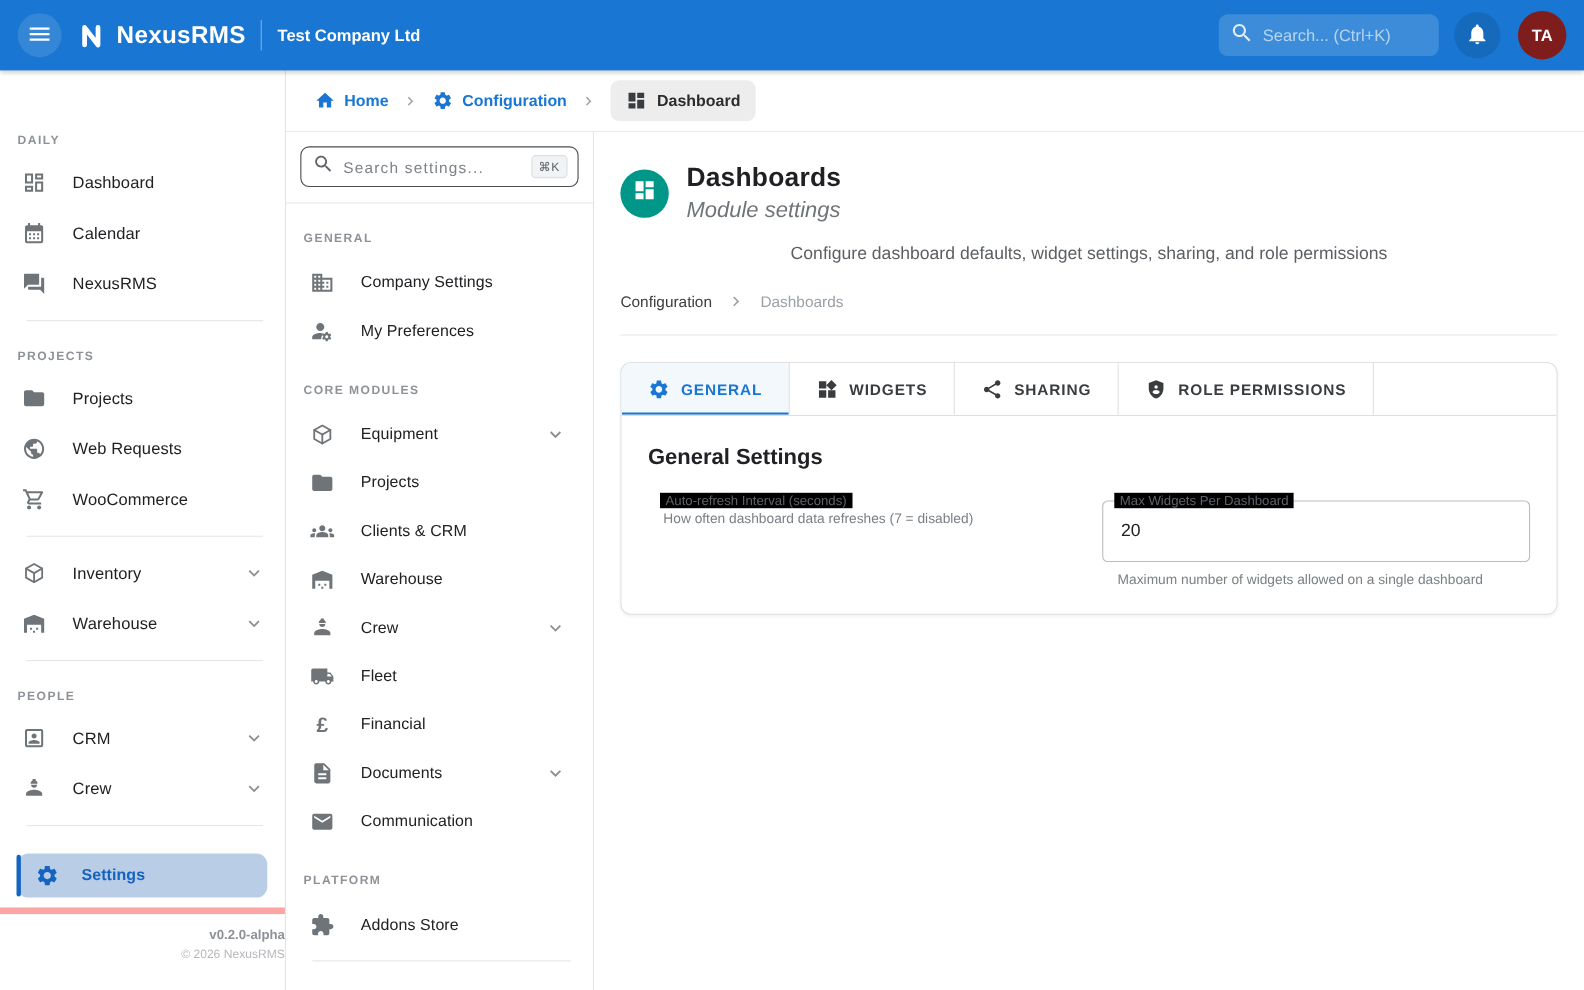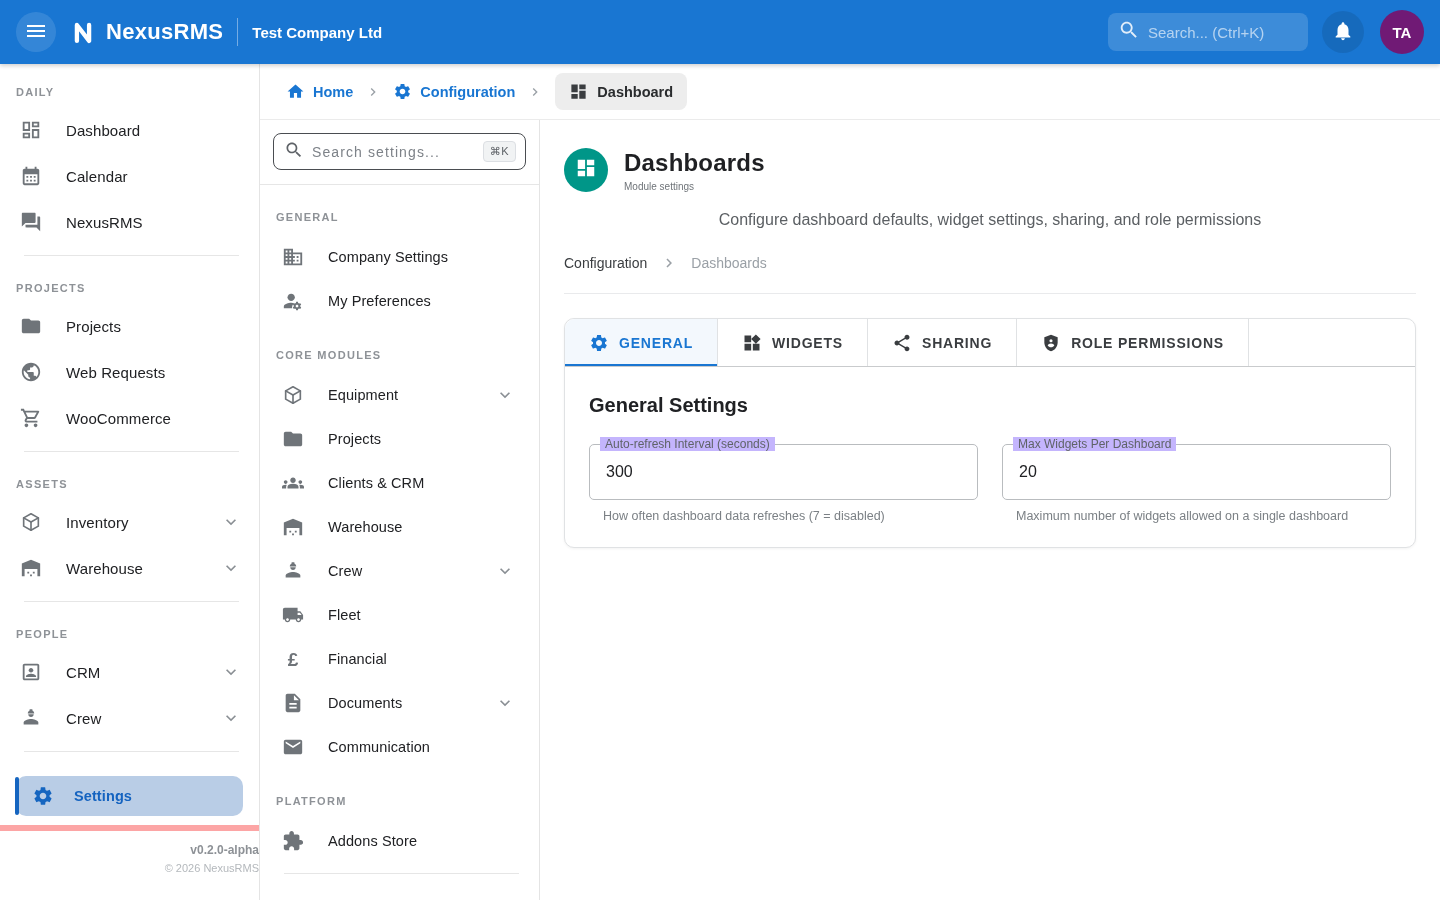--- a/index.html
+++ b/index.html
@@ -17,31 +17,31 @@
   .topbar-divider { width:1px; height:28px; background:rgba(255,255,255,0.4); margin:0 14px; }
   .company { color:#fff; font-size:15px; font-weight:600; }
   .topbar-spacer { flex:1; }
   .topbar-search { width:200px; height:38px; background:rgba(255,255,255,0.16); border-radius:8px;
     display:flex; align-items:center; padding:0 10px; gap:8px; color:rgba(255,255,255,0.85); }
   .topbar-search input { flex:1; min-width:0; background:transparent; border:none; outline:none;
     color:#fef9c3; font-size:15px; font-family:inherit; }
   .topbar-search input::placeholder { color:rgba(255,255,255,0.62); }
   .bell-btn { width:42px; height:42px; border-radius:50%; background:rgba(0,0,0,0.10); border:none;
     display:flex; align-items:center; justify-content:center; color:#fff; margin-left:14px; cursor:pointer; flex:none; }
-  .avatar { width:44px; height:44px; border-radius:50%; background:#701a75; color:#fff;
+  .avatar { width:44px; height:44px; border-radius:50%; background:#7f1d1d; color:#fff;
     display:flex; align-items:center; justify-content:center; font-size:15px; font-weight:600;
     margin-left:16px; cursor:pointer; flex:none; }
 
   
   .app { position:absolute; top:64px; left:0; right:0; bottom:0; display:flex; }
 
   
   .sidebar { width:260px; flex:none; background:#fff; border-right:1px solid #e4e4e4;
     display:flex; flex-direction:column; min-height:0; }
-  .side-scroll { flex:1; overflow:hidden; padding-top:6px; }
+  .side-scroll { flex:1; overflow:hidden; padding-top:6px;margin-top:36px; }
   .nav-label { padding:16px 16px 9px; font-size:11px; font-weight:700; letter-spacing:1.3px; color:#8e9297; }
   .nav-item { height:46px; display:flex; align-items:center; padding:0 18px 0 20px; gap:24px; cursor:pointer; }
   .nav-ico { width:22px; height:22px; color:#6f7479; display:flex; align-items:center; justify-content:center; flex:none; }
   .nav-text { font-size:15px; color:#202124; font-weight:500; letter-spacing:.1px; white-space:nowrap; }
   .nav-chev { margin-left:auto; color:#8a8f94; display:flex; }
   .nav-divider { height:1px; background:#e6e6e6; margin:10px 20px 10px 24px; }
 
   .side-bottom { flex:none; padding:4px 16px 0; }
   .settings-row { position:relative; height:40px; background:#b9cde6; border-radius:10px;
     display:flex; align-items:center; gap:20px; padding:0 16px; cursor:pointer; overflow:visible; }
@@ -82,42 +82,42 @@
   .settings-panel .nav-label { padding:26px 16px 12px; }
   .settings-panel .nav-item { height:44px; padding:0 24px 0 22px; }
   .settings-panel .nav-text { font-size:14.5px; }
 
   
   .main { flex:1; min-width:0; overflow:hidden; padding:28px 24px 0; }
   .module-head { display:flex; align-items:center; gap:16px; }
   .module-avatar { width:44px; height:44px; border-radius:50%; background:#009688; color:#fff;
     display:flex; align-items:center; justify-content:center; flex:none; }
   .module-title { font-size:24px; font-weight:700; color:#1f2023; letter-spacing:.2px; }
-  .module-sub { font-size:10px; color:#6f7479; margin-top:4px; }
+  .module-sub { font-size:20px; color:#6f7479; margin-top:4px;font-style:italic; }
   .module-desc { margin-top:19px; font-size:16px; color:#5b5f63;text-align:center; }
   .sub-crumbs { margin-top:25px; display:flex; align-items:center; gap:13px; font-size:14px; }
   .sub-crumb-parent { color:#3a3d40; font-weight:500; }
   .sub-crumb-current { color:#9aa0a6; }
   .head-divider { margin-top:21px; height:1px; background:#e9eaec; }
 
   .tab-card { margin-top:24px; border:1px solid #e0e2e4; border-radius:10px; background:#fff;
     box-shadow:0 1px 3px rgba(0,0,0,0.05); }
   .tab-bar { display:flex; height:48px; border-bottom:1px solid #c9cbcd; border-radius:10px 10px 0 0; overflow:hidden; }
   .tab { display:flex; align-items:center; gap:10px; padding:0 24px; font-size:14px; font-weight:600;
     letter-spacing:.8px; color:#3a3d40; border-right:1px solid #e0e2e4; cursor:pointer; white-space:nowrap; }
   .tab .nav-ico { width:20px; height:20px; color:inherit; }
   .tab.active { color:#1976d2; background:#f3f8fd; box-shadow:inset 0 -2px 0 #1976d2; }
   .tab-panel { padding:27px 24px 24px; }
   .panel-heading { font-size:20px; font-weight:700; color:#202124; }
   .fields { display:flex; gap:24px; margin-top:27px; }
   .field { flex:1; position:relative; }
   .field-box { border:1px solid #b9bcbf; border-radius:5px; height:56px; display:flex; align-items:center; }
   .field-box input { width:100%; border:none; outline:none; background:transparent; padding:0 16px;
     font-size:16px; color:#202124; font-family:inherit; }
-  .field-label { position:absolute; top:-7px; left:11px; background:#c4b5fd; padding:0 5px;
+  .field-label { position:absolute; top:-7px; left:11px; background:#000000; padding:0 5px;
     font-size:12px; color:#5f6368; white-space:nowrap; }
   .field-helper { margin-top:9px; padding:0 14px; font-size:12.5px; color:#7b8085; }
 
   .txt-icon { font-size:19px; font-weight:600; line-height:1; }
 </style>
 </head>
 <body>
 
 <header class="topbar">
   <button class="hamburger">
@@ -196,21 +196,20 @@
         </div>
         <div class="nav-item">
           <span class="nav-ico">
             <svg viewBox="0 0 24 24" width="22" height="22">
               <path d="M15.55 13c.75 0 1.41-.41 1.75-1.03l3.58-6.49c.37-.66-.11-1.48-.87-1.48H5.21l-.94-2H1v2h2l3.6 7.59-1.35 2.44C4.52 15.37 5.48 17 7 17h12v-2H7l1.1-2h7.45zM6.16 6h12.15l-2.76 5H8.53L6.16 6zM7 18c-1.1 0-1.99.9-1.99 2S5.9 22 7 22s2-.9 2-2-.9-2-2-2zm10 0c-1.1 0-1.99.9-1.99 2s.89 2 1.99 2 2-.9 2-2-.9-2-2-2z" fill="currentColor"></path>
             </svg>
           </span>
           <span class="nav-text">WooCommerce</span>
         </div>
         <div class="nav-divider"></div>
-        <div class="nav-label">ASSETS</div>
         <div class="nav-item">
           <span class="nav-ico">
             <svg viewBox="0 0 24 24" width="22" height="22">
               <path d="M12 3 4 7.5v9L12 21l8-4.5v-9L12 3z" fill="none" stroke="currentColor" stroke-width="1.8" stroke-linejoin="round" stroke-linecap="round"></path>
               <path d="M4 7.5l8 4.5 8-4.5" fill="none" stroke="currentColor" stroke-width="1.8" stroke-linejoin="round" stroke-linecap="round"></path>
               <path d="M12 12v9" fill="none" stroke="currentColor" stroke-width="1.8" stroke-linejoin="round" stroke-linecap="round"></path>
             </svg>
           </span>
           <span class="nav-text">Inventory</span>
           <span class="nav-chev">
@@ -513,23 +512,20 @@
                   </svg>
                 </span>
                 <span>ROLE PERMISSIONS</span>
               </div>
             </div>
           <div class="tab-panel">
             <div class="panel-heading">General Settings</div>
             <div class="fields" id="fields">
                 <div class="field">
                   <span class="field-label">Auto-refresh Interval (seconds)</span>
-                  <div class="field-box">
-                    <input value="300" style="">
-                  </div>
                   <div class="field-helper">How often dashboard data refreshes (7 = disabled)</div>
                 </div>
                 <div class="field">
                   <span class="field-label">Max Widgets Per Dashboard</span>
                   <div class="field-box">
                     <input value="20" style="">
                   </div>
                   <div class="field-helper">Maximum number of widgets allowed on a single dashboard</div>
                 </div>
               </div>

